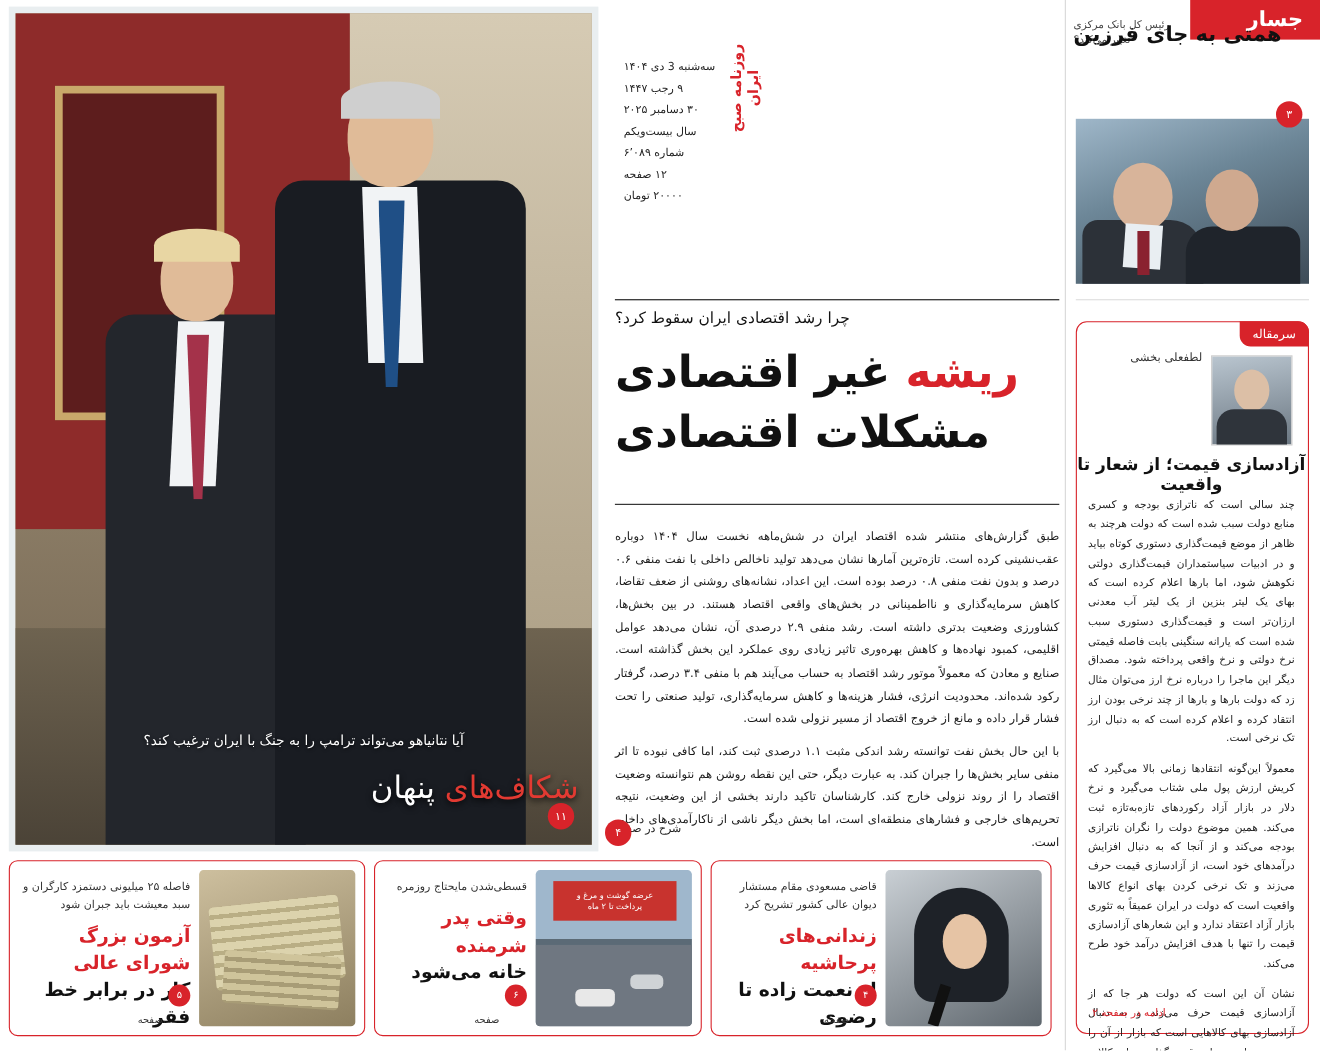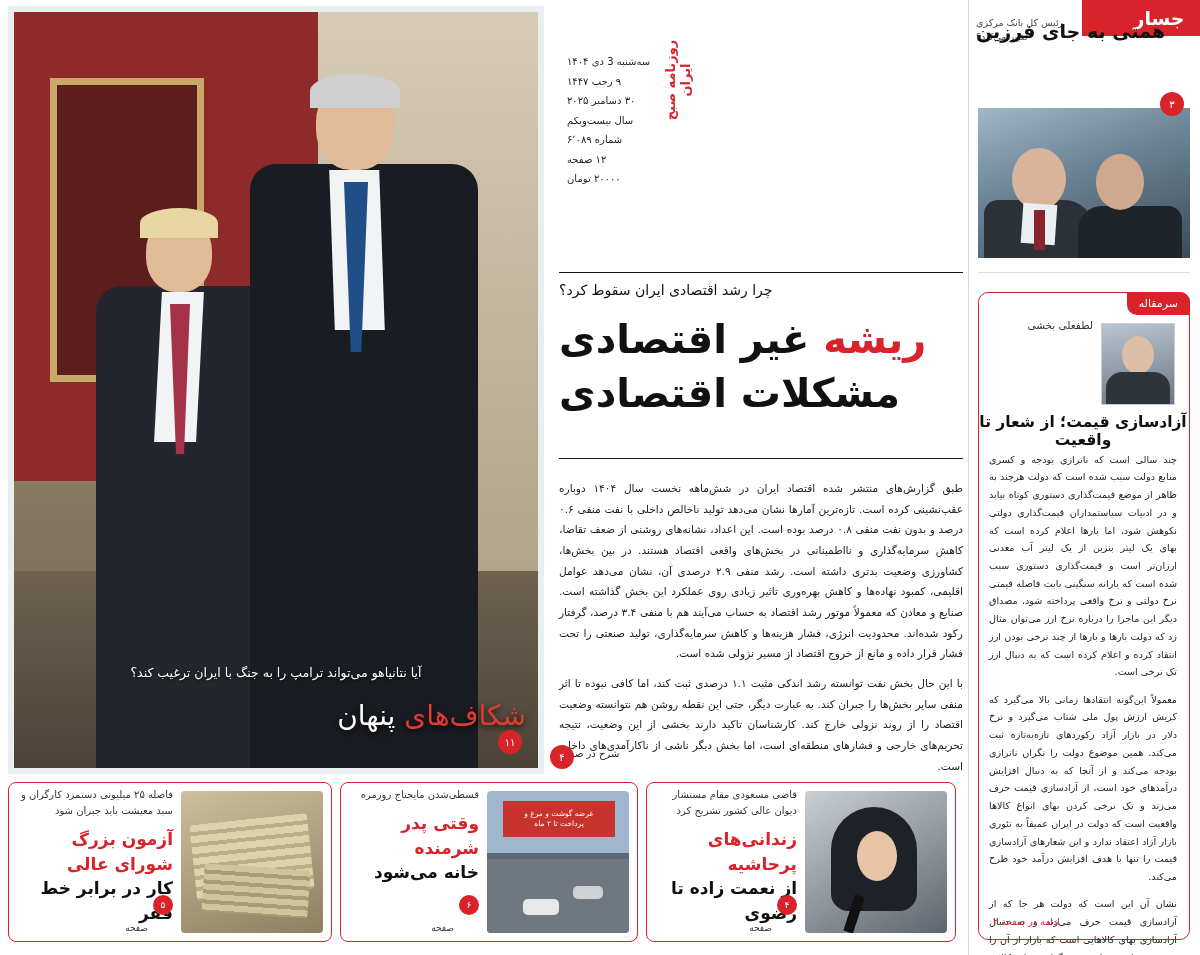--- a/index.html
+++ b/index.html
@@ -183,21 +183,21 @@
   .bt1 .face{position:absolute;left:52px;top:40px;width:40px;height:50px;border-radius:50%;background:#e6c4a5;}
   .bt1 .mic{position:absolute;left:44px;top:104px;width:10px;height:38px;background:#111;transform:rotate(18deg);}
   .bt2{background:linear-gradient(180deg,#9fb7cc 0 44%,#5b6a76 44% 100%);}
   .bt2 .road{position:absolute;left:0;bottom:0;width:100%;height:52%;background:#6f7781;}
   .bt2 .car{position:absolute;left:36px;bottom:18px;width:36px;height:16px;background:#e8e8e8;border-radius:5px;}
   .bt2 .car2{position:absolute;left:86px;bottom:34px;width:30px;height:13px;background:#cfd3d6;border-radius:5px;}
   .bt2 .board{position:absolute;left:16px;top:10px;width:112px;height:34px;background:#c8332e;color:#fff;font-size:7.5px;display:flex;align-items:center;justify-content:center;text-align:center;padding:18px;box-sizing:border-box;line-height:1.4;}
   .bt3{background:linear-gradient(160deg,#cdbf9e,#8d7f5f);}
   .bt3 .stack{position:absolute;left:12px;top:28px;width:118px;height:76px;background:repeating-linear-gradient(180deg,#dcd3ad 0 7px,#b9ae85 7px 11px);border-radius:4px;transform:rotate(-6deg);}
   .bt3 .stack2{position:absolute;left:22px;top:76px;width:106px;height:48px;background:repeating-linear-gradient(180deg,#cfc49b 0 6px,#a89c76 6px 10px);border-radius:4px;transform:rotate(4deg);}
-  .btext{position:absolute;top:4px;right:158px;left:10px;text-align:right;}
+  .btext{position:absolute;top:16px;right:158px;left:10px;text-align:right;}
   .bkicker{font-size:10px;color:#333;line-height:1.6;}
   .btitle{margin-top:8px;font-size:17px;font-weight:bold;color:#111;line-height:1.45;}
   .btitle .red{color:#d8232a;}
   .bbadge{position:absolute;bottom:8px;right:158px;display:flex;align-items:center;gap:5px;}
   .bbadge .dot{width:20px;height:20px;border-radius:50%;background:#d8232a;color:#fff;font-size:9px;display:flex;align-items:center;justify-content:center;}
   .bbadge .lbl{font-size:9px;color:#333;margin-top:46px;}
   .b3 .btext{right:158px;}
 </style>
 </head>
 <body>

